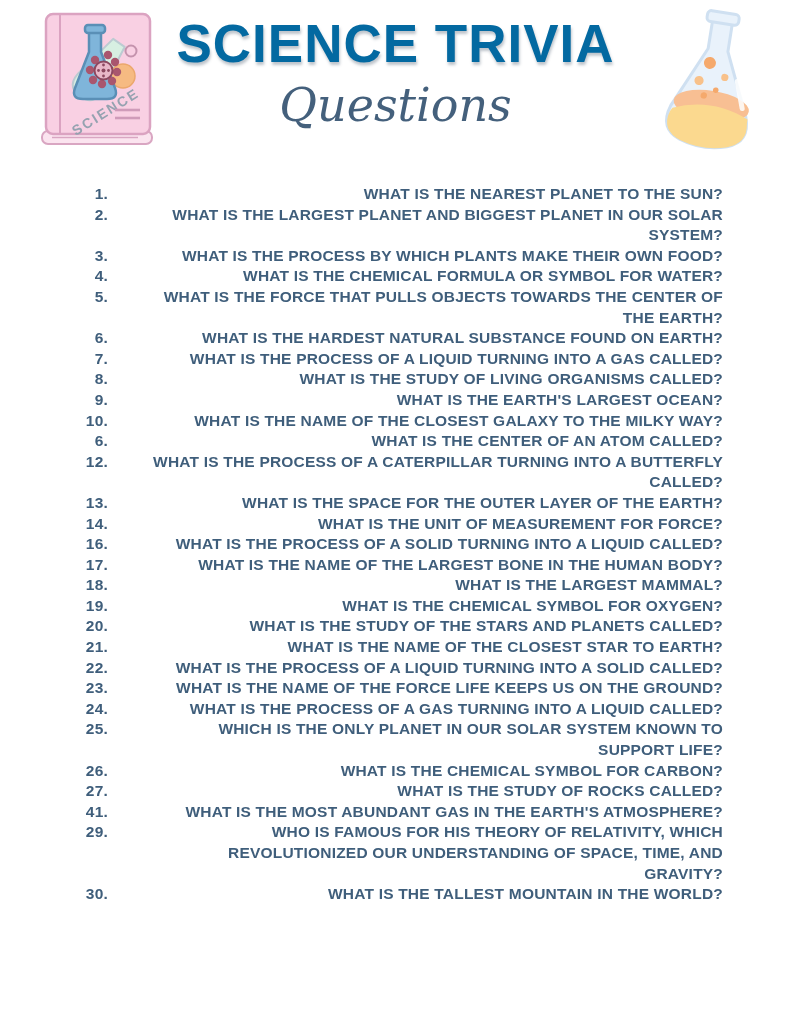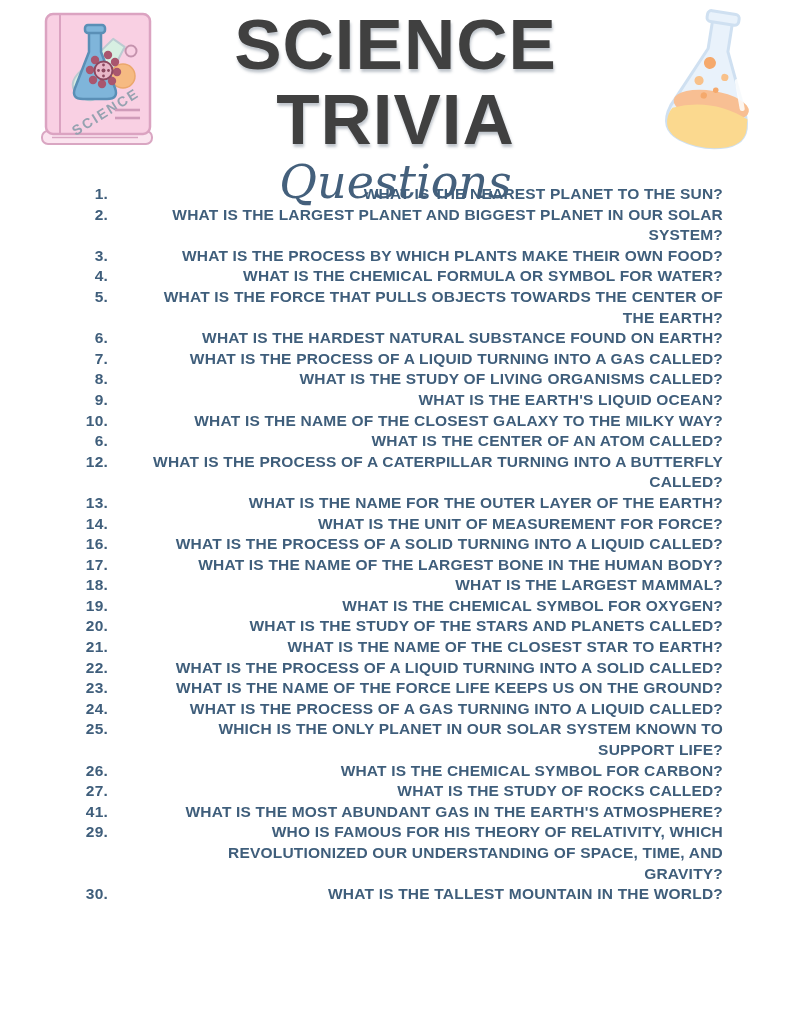--- a/index.html
+++ b/index.html
@@ -6,22 +6,22 @@
   body{
     width:791px;height:1024px;background:#ffffff;overflow:hidden;
     font-family:"Liberation Sans", sans-serif;
   }
   .page{position:relative;width:791px;height:1024px;background:#fff;}
   .header{position:relative;height:160px;}
   .icon-book{position:absolute;left:36px;top:10px;}
   .icon-flask{position:absolute;right:10px;top:6px;}
   .titles{position:absolute;left:130px;right:130px;top:8px;text-align:center;color:#3d5c78;}
   .main-title{
-    margin:0;font-size:71px;font-weight:800;letter-spacing:1px;line-height:1.05;
-    color:#404040;text-shadow:1px 3px 3px rgba(70,85,105,.35);
+    margin:8px;font-size:53px;font-weight:800;letter-spacing:1px;line-height:1.05;
+    color:#0369a1;text-shadow:1px 3px 3px rgba(70,85,105,.35);
     font-family:"Liberation Sans", sans-serif;
   }
   .subtitle{
     font-family:"DejaVu Serif", serif;font-style:italic;font-weight:400;
     font-size:46px;line-height:1.1;color:#44607c;margin-top:0;
   }
   ol.questions{
     list-style:none;margin:24px 68px 0 70px;padding:0;
     color:#3f5e7b;font-weight:bold;font-size:15.5px;line-height:20.6px;
     letter-spacing:0.2px;
@@ -138,42 +138,42 @@
       <span class="q-text">WHAT IS THE PROCESS OF A LIQUID TURNING INTO A GAS CALLED?</span>
     </li>
 
     <li class="q-row">
       <span class="q-num">8.</span>
       <span class="q-text">WHAT IS THE STUDY OF LIVING ORGANISMS CALLED?</span>
     </li>
 
     <li class="q-row">
       <span class="q-num">9.</span>
-      <span class="q-text">WHAT IS THE EARTH'S LIQUID OCEAN?</span>
+      <span class="q-text">WHAT IS THE EARTH'S LARGEST OCEAN?</span>
     </li>
 
     <li class="q-row">
       <span class="q-num">10.</span>
       <span class="q-text">WHAT IS THE NAME OF THE CLOSEST GALAXY TO THE MILKY WAY?</span>
     </li>
 
     <li class="q-row">
       <span class="q-num">6.</span>
       <span class="q-text">WHAT IS THE CENTER OF AN ATOM CALLED?</span>
     </li>
 
     <li class="q-row">
       <span class="q-num">12.</span>
       <span class="q-text">WHAT IS THE PROCESS OF A CATERPILLAR TURNING INTO A BUTTERFLY
 CALLED?</span>
     </li>
 
     <li class="q-row">
       <span class="q-num">13.</span>
-      <span class="q-text">WHAT IS THE NAME FOR THE OUTER LAYER OF THE EARTH?</span>
+      <span class="q-text">WHAT IS THE SPACE FOR THE OUTER LAYER OF THE EARTH?</span>
     </li>
 
     <li class="q-row">
       <span class="q-num">14.</span>
       <span class="q-text">WHAT IS THE UNIT OF MEASUREMENT FOR FORCE?</span>
     </li>
 
 
     <li class="q-row">
       <span class="q-num">16.</span>

